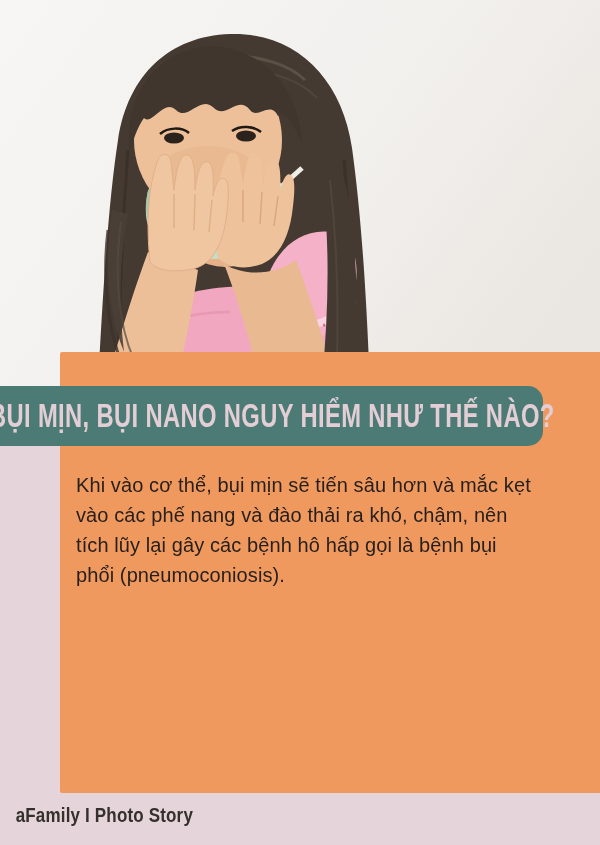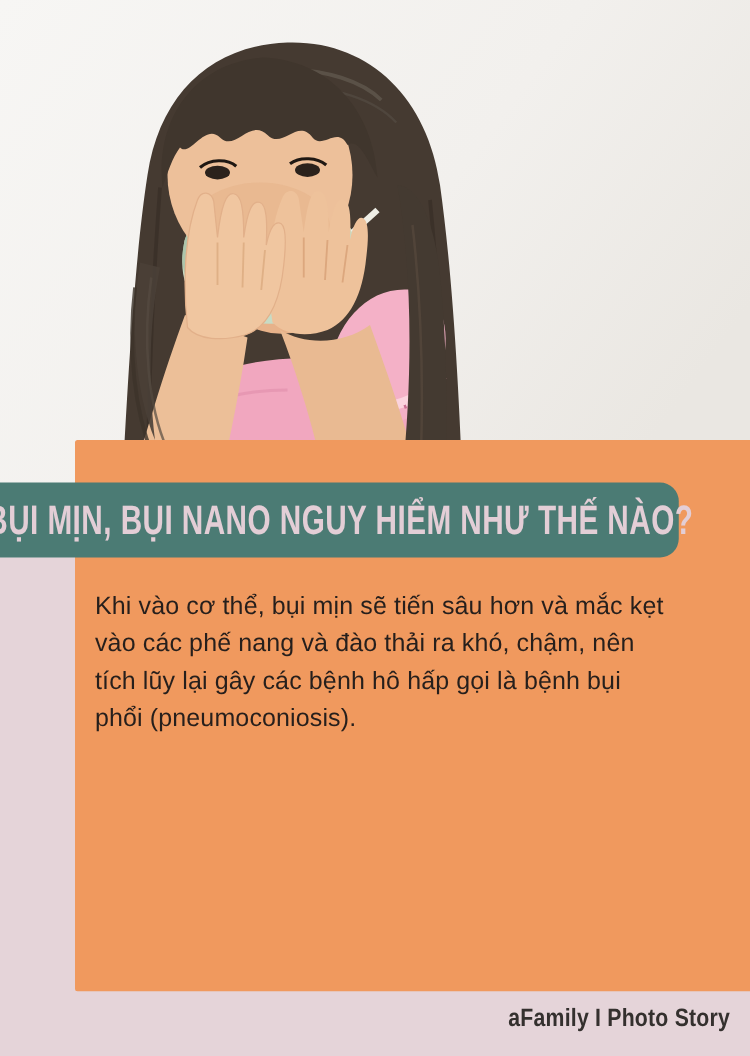--- a/index.html
+++ b/index.html
@@ -42,21 +42,21 @@
     font-size:33px;font-weight:700;
     color:#e3ced6;
     white-space:nowrap;
     transform:scaleX(0.72);
     transform-origin:50% 50%;
     letter-spacing:.5px;
   }
   
   .footer{
     position:absolute;left:0;right:0;top:804px;
-    text-align:right;
+    text-align:left;
     z-index:2;
   }
   .footer-text{
     display:inline-block;
     font-size:20px;font-weight:700;
     color:#34302e;
     transform:scaleX(0.85);
     transform-origin:50% 50%;
     letter-spacing:.2px;
   }

